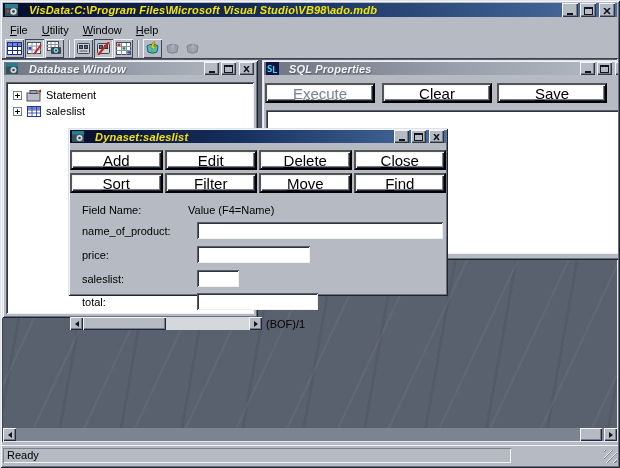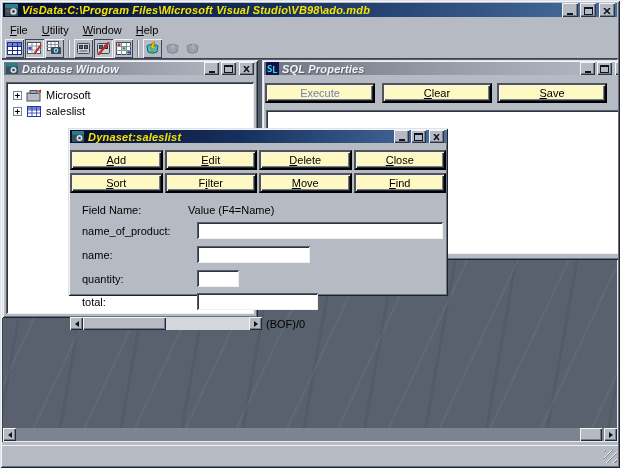--- a/index.html
+++ b/index.html
@@ -7,21 +7,21 @@
   body { font-family:"Liberation Sans","DejaVu Sans",sans-serif; font-size:11px; color:#000; }
 
   .screen {
     position:relative; width:620px; height:468px; background:#b6bbc3; overflow:hidden;
     box-shadow: inset 1px 1px 0 #dfe3e9, inset -1px -1px 0 #1f242e,
                 inset 2px 2px 0 #f4f6f9, inset -2px -2px 0 #6a7280;
   }
 
   
   .titlebar {
-    position:absolute; height:18; display:flex; align-items:center; gap:3px;
+    position:absolute; height:18; display:flex; align-items:center; gap:10px;
     padding:0 2px; overflow:hidden;
   }
   .titlebar.active { background:linear-gradient(90deg,#070e2d 0%,#16305e 45%,#4a6fa0 100%); }
   .titlebar.inactive { background:linear-gradient(90deg,#6f7683 0%,#9aa1ac 55%,#b7bdc6 100%); }
   .title-text { font-weight:bold; font-style:italic; white-space:nowrap; flex:1; letter-spacing:.2px; }
   .titlebar.active .title-text { color:#f6e400; }
   .titlebar.inactive .title-text { color:#f2f4f7; text-shadow:1px 1px 0 rgba(60,64,72,.45); }
   .winbtns { display:flex; gap:2px; }
   .wbtn {
     width:16px; height:14px; background:#b6bbc3; display:flex; align-items:flex-end; justify-content:center;
@@ -74,23 +74,23 @@
     padding:5px 2px 2px 7px; overflow:hidden;
   }
   .tree-row { display:flex; align-items:center; height:16px; gap:4px; }
   .expand-box {
     width:9px; height:9px; border:1px solid #7a828e; background:#fff;
     font:bold 9px/7px "DejaVu Sans Mono",monospace; text-align:center; color:#000; flex:0 0 auto;
   }
 
   
   .btn98 {
-    background:#fef9c3; display:flex; align-items:center; justify-content:center;
+    background:#ffffff; display:flex; align-items:center; justify-content:center;
     box-shadow: inset 1px 1px 0 #f2f4f8, inset -1px -1px 0 #23293a, inset -2px -2px 0 #757d8c;
-    font-size:11px; cursor:default; white-space:nowrap;
+    font-size:15px; cursor:default; white-space:nowrap;
   }
   .btn98.disabled { color:#7d8490; text-shadow:1px 1px 0 #eef1f5; }
 
   
   .sql-buttons .btn98 { position:absolute; top:23px; width:110px; height:20px; }
   .sql-text {
     position:absolute; left:4px; top:50px; width:364px; height:144px; background:#fff;
     box-shadow: inset 1px 1px 0 #565c68, inset -1px -1px 0 #eef0f4, inset 2px 2px 0 #2e3440;
     border:none; resize:none; outline:none; font-family:"Liberation Sans",sans-serif; font-size:11px; padding:4px;
   }
@@ -301,21 +301,21 @@
       <div class="tree">
         <div class="tree-row">
           <span class="expand-box">+</span>
           <span>
             <svg width="16" height="13">
                 <rect x="1" y="4" width="13" height="8" fill="#b9bec6" stroke="#4a515e"></rect>
                 <rect x="4" y="1.5" width="7" height="3" fill="#9aa1ac" stroke="#4a515e"></rect>
                 <path d="M11 2 L15 0.5 L15 4 Z" fill="#c8281e"></path>
               </svg>
           </span>
-          <span>Microsoft</span>
+          <span>Statement</span>
         </div>
         <div class="tree-row">
           <span class="expand-box">+</span>
           <span>
             <svg width="16" height="13">
                 <rect x="1.5" y="1.5" width="13" height="10" fill="#fff" stroke="#2438a0"></rect>
                 <rect x="2" y="2" width="12" height="2.5" fill="#6e86d8"></rect>
                 <path d="M1.5 5 H14.5 M1.5 8 H14.5 M6 2 V11.5 M10.5 2 V11.5" stroke="#2438a0" stroke-width="0.8"></path>
               </svg>
           </span>
@@ -388,49 +388,50 @@
         <button class="btn98"><u>M</u>ove</button>
         <button class="btn98"><u>F</u>ind</button>
       </div>
 
       <span class="hdr-label" style="left:14px; top:76px;">Field Name:</span>
       <span class="hdr-label" style="left:120px; top:76px;">Value (F4=Name)</span>
 
       <span class="dyn-label" style="top:97px;">name_of_product:</span>
       <input class="dyn-input" style="top: 94px; width: 246px;" value="">
 
-      <span class="dyn-label" style="top:121px;">name:</span>
+      <span class="dyn-label" style="top:121px;">price:</span>
       <input class="dyn-input" style="top: 118px; width: 113px;" value="">
 
-      <span class="dyn-label" style="top:145px;">quantity:</span>
+      <span class="dyn-label" style="top:145px;">saleslist:</span>
       <input class="dyn-input" style="top: 142px; width: 42px;" value="">
 
       <span class="dyn-label" style="top:168px;">total:</span>
       <input class="dyn-input" style="top: 165px; width: 121px;" value="">
 
       <div class="rec-scroll">
         <span class="sb-btn" style="left:0;">
             <span class="tri-left"></span>
           </span>
         <span class="sb-thumb" style="left:13px; width:83px;"></span>
         <span class="sb-btn" style="left:179px;">
             <span class="tri-right"></span>
           </span>
       </div>
-      <span class="bof-label">(BOF)/0</span>
+      <span class="bof-label">(BOF)/1</span>
     </div>
 
     <div class="mdi-hscroll">
       <span class="sb-btn" style="left:0;">
           <span class="tri-left"></span>
         </span>
       <span class="sb-thumb" style="left:577px; width:22px;"></span>
       <span class="sb-btn" style="left:601px;">
           <span class="tri-right"></span>
         </span>
     </div>
   </div>
 
   <div class="statusbar">
+    <span class="status-panel" style="left:1px; width:508px;">Ready</span>
     <span class="grip"></span>
   </div>
 
 </div>
 
 </body></html>

